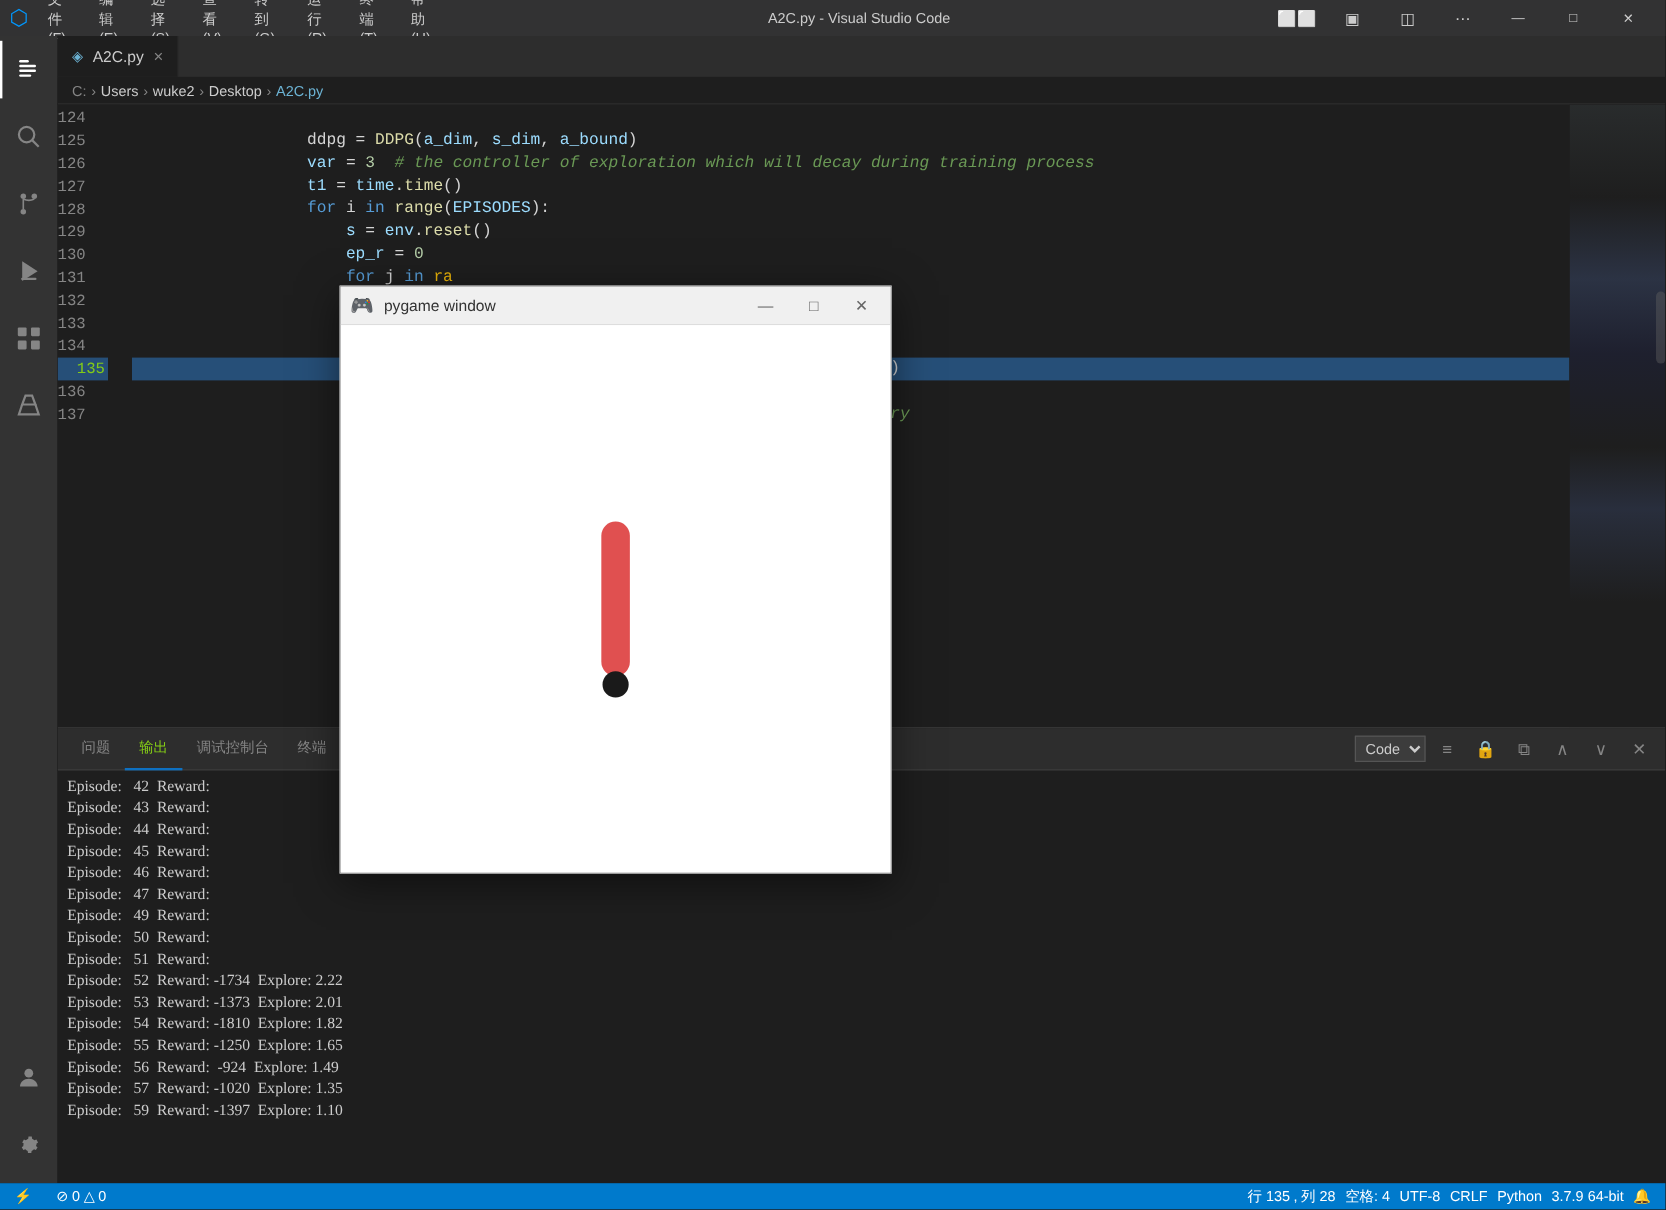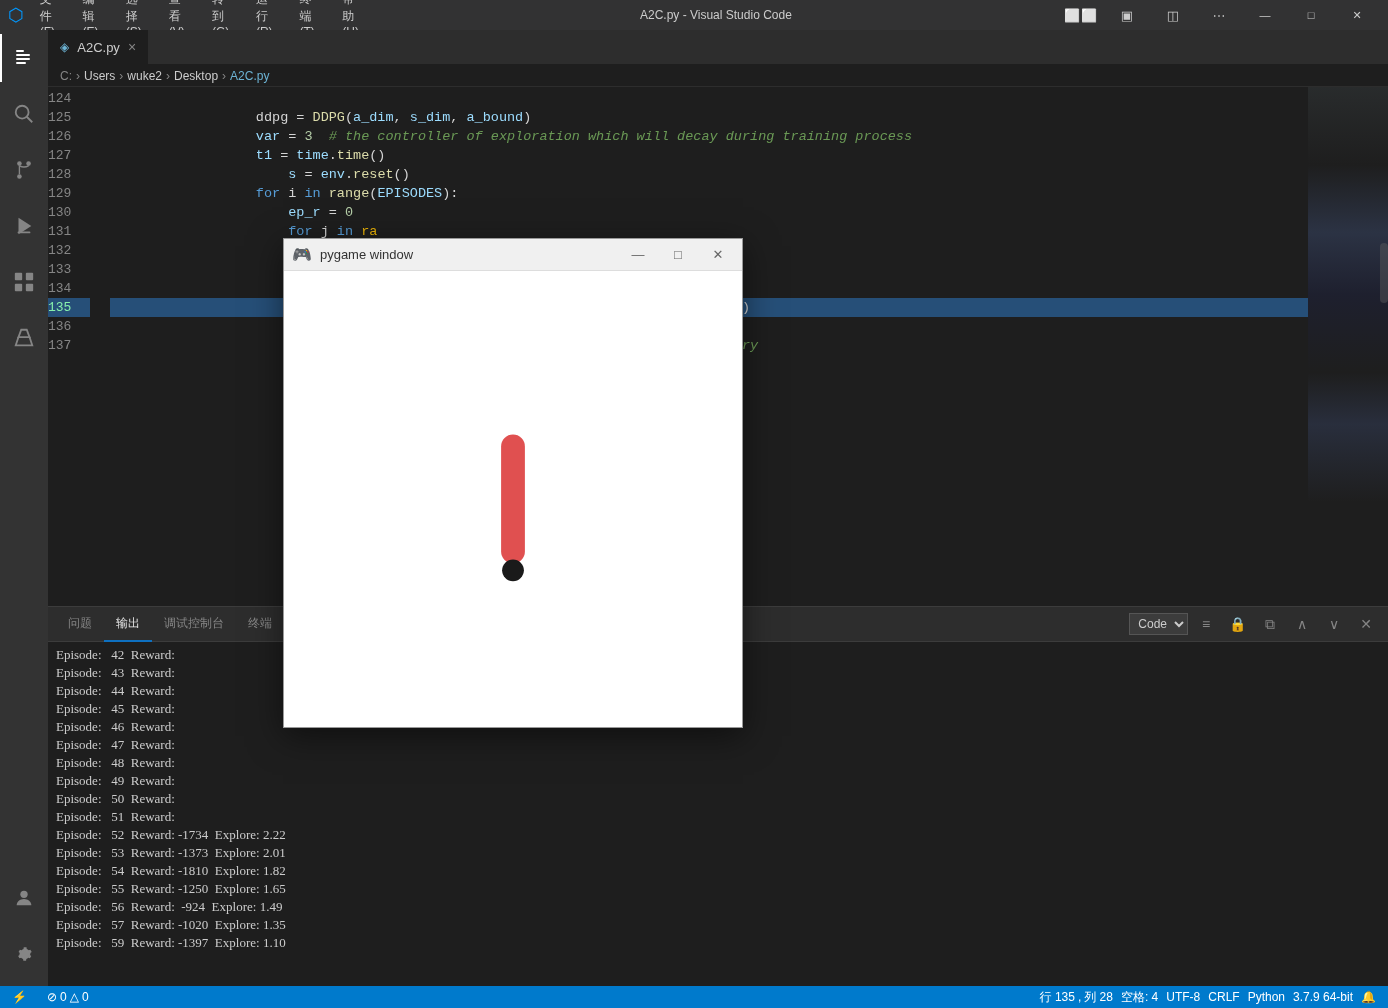--- a/index.html
+++ b/index.html
@@ -225,21 +225,21 @@
       padding: 0 12px;
       height: 35px;
       display: flex;
       align-items: center;
       color: #858585;
       font-size: 12px;
       cursor: pointer;
       border-bottom: 2px solid transparent;
     }
     .panel-tab.active {
-      color: #e5e5e5;
+      color: #84cc16;
       border-bottom: 2px solid #0e70c0;
     }
     .panel-controls {
       margin-left: auto;
       display: flex;
       align-items: center;
       gap: 4px;
     }
     .panel-ctrl-btn {
       width: 28px; height: 22px;
@@ -264,21 +264,20 @@
 
     
     .panel-select {
       height: 22px;
       background: #3c3c3c;
       border: 1px solid #555;
       color: #cccccc;
       font-size: 12px;
       padding: 0 4px;
       cursor: pointer;
-      text-align: right;
     }
 
     
     #status-bar {
       height: 22px;
       background: #007acc;
       display: flex;
       align-items: center;
       padding: 0 8px;
       font-size: 12px;
@@ -467,44 +466,44 @@
             <div>125</div>
             <div>126</div>
             <div>127</div>
             <div>128</div>
             <div>129</div>
             <div>130</div>
             <div>131</div>
             <div>132</div>
             <div>133</div>
             <div>134</div>
-            <div style="background:#264f78;color:#86efac;">135</div>
+            <div style="background:#264f78;color:#84cc16;padding-left:16px;">135</div>
             <div>136</div>
             <div>137</div>
           </div>
           <div class="code-lines">
 
             <div class="code-line">
               <span style="color:#d4d4d4;">    ddpg = </span><span class="fn">DDPG</span><span style="color:#d4d4d4;">(</span><span class="var-c">a_dim</span><span style="color:#d4d4d4;">, </span><span class="var-c">s_dim</span><span style="color:#d4d4d4;">, </span><span class="var-c">a_bound</span><span style="color:#d4d4d4;">)</span>
             </div>
 
             <div class="code-line">
               <span style="color:#d4d4d4;">    </span><span class="var-c">var</span><span style="color:#d4d4d4;"> = </span><span class="num">3</span><span class="comment">  # the controller of exploration which will decay during training process</span>
             </div>
 
             <div class="code-line">
               <span style="color:#d4d4d4;">    </span><span class="var-c">t1</span><span style="color:#d4d4d4;"> = </span><span class="var-c">time</span><span style="color:#d4d4d4;">.</span><span class="fn">time</span><span style="color:#d4d4d4;">()</span>
             </div>
 
             <div class="code-line">
+              <span class="kw">    for</span><span style="color:#d4d4d4;"> i </span><span class="kw">in</span><span style="color:#d4d4d4;"> </span><span class="fn">range</span><span style="color:#d4d4d4;">(</span><span class="var-c">EPISODES</span><span style="color:#d4d4d4;">):</span>
+            </div>
+
+            <div class="code-line">
               <span style="color:#d4d4d4;">        </span><span class="var-c">s</span><span style="color:#d4d4d4;"> = </span><span class="var-c">env</span><span style="color:#d4d4d4;">.</span><span class="fn">reset</span><span style="color:#d4d4d4;">()</span>
-            </div>
-
-            <div class="code-line">
-              <span class="kw">    for</span><span style="color:#d4d4d4;"> i </span><span class="kw">in</span><span style="color:#d4d4d4;"> </span><span class="fn">range</span><span style="color:#d4d4d4;">(</span><span class="var-c">EPISODES</span><span style="color:#d4d4d4;">):</span>
             </div>
 
             <div class="code-line">
               <span style="color:#d4d4d4;">        </span><span class="var-c">ep_r</span><span style="color:#d4d4d4;"> = </span><span class="num">0</span>
             </div>
 
             <div class="code-line">
               <span class="kw">        for</span><span style="color:#d4d4d4;"> j </span><span class="kw">in</span><span style="color:#eab308;"> ra</span>
             </div>
 
@@ -559,21 +558,20 @@
             <div class="panel-ctrl-btn">✕</div>
           </div>
         </div>
         <div id="panel-content">
           <div class="output-line">Episode:   42  Reward:</div>
           <div class="output-line">Episode:   43  Reward:</div>
           <div class="output-line">Episode:   44  Reward:</div>
           <div class="output-line">Episode:   45  Reward:</div>
           <div class="output-line">Episode:   46  Reward:</div>
           <div class="output-line">Episode:   47  Reward:</div>
-          <div class="output-line">Episode:   48  Reward:</div>
           <div class="output-line">Episode:   49  Reward:</div>
           <div class="output-line">Episode:   50  Reward:</div>
           <div class="output-line">Episode:   51  Reward:</div>
           <div class="output-line">Episode:   52  Reward: -1734  Explore: 2.22</div>
           <div class="output-line">Episode:   53  Reward: -1373  Explore: 2.01</div>
           <div class="output-line">Episode:   54  Reward: -1810  Explore: 1.82</div>
           <div class="output-line">Episode:   55  Reward: -1250  Explore: 1.65</div>
           <div class="output-line">Episode:   56  Reward:  -924  Explore: 1.49</div>
           <div class="output-line">Episode:   57  Reward: -1020  Explore: 1.35</div>
           <div class="output-line">Episode:   59  Reward: -1397  Explore: 1.10</div>

